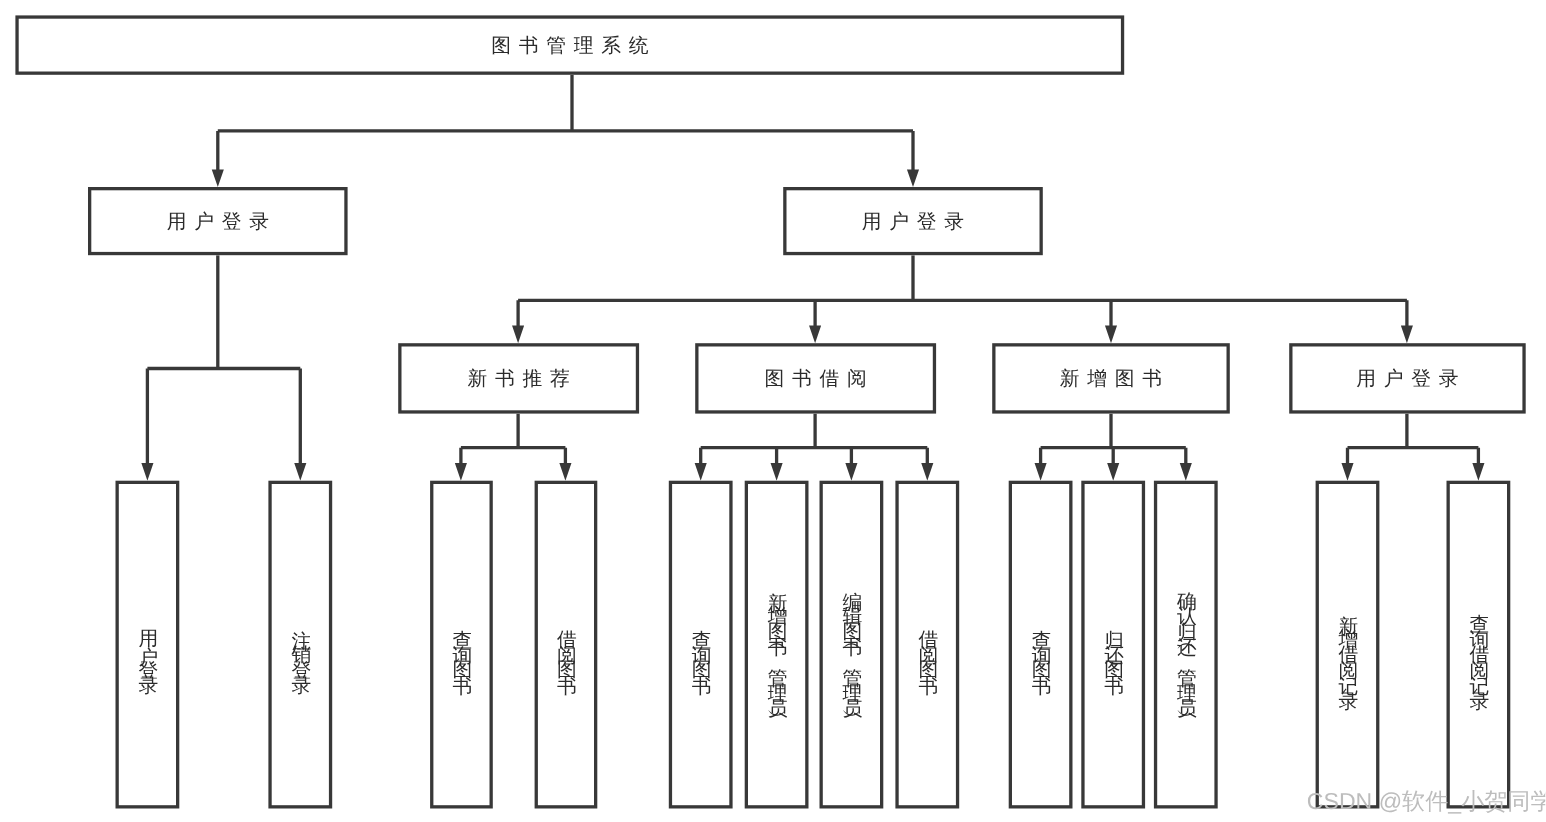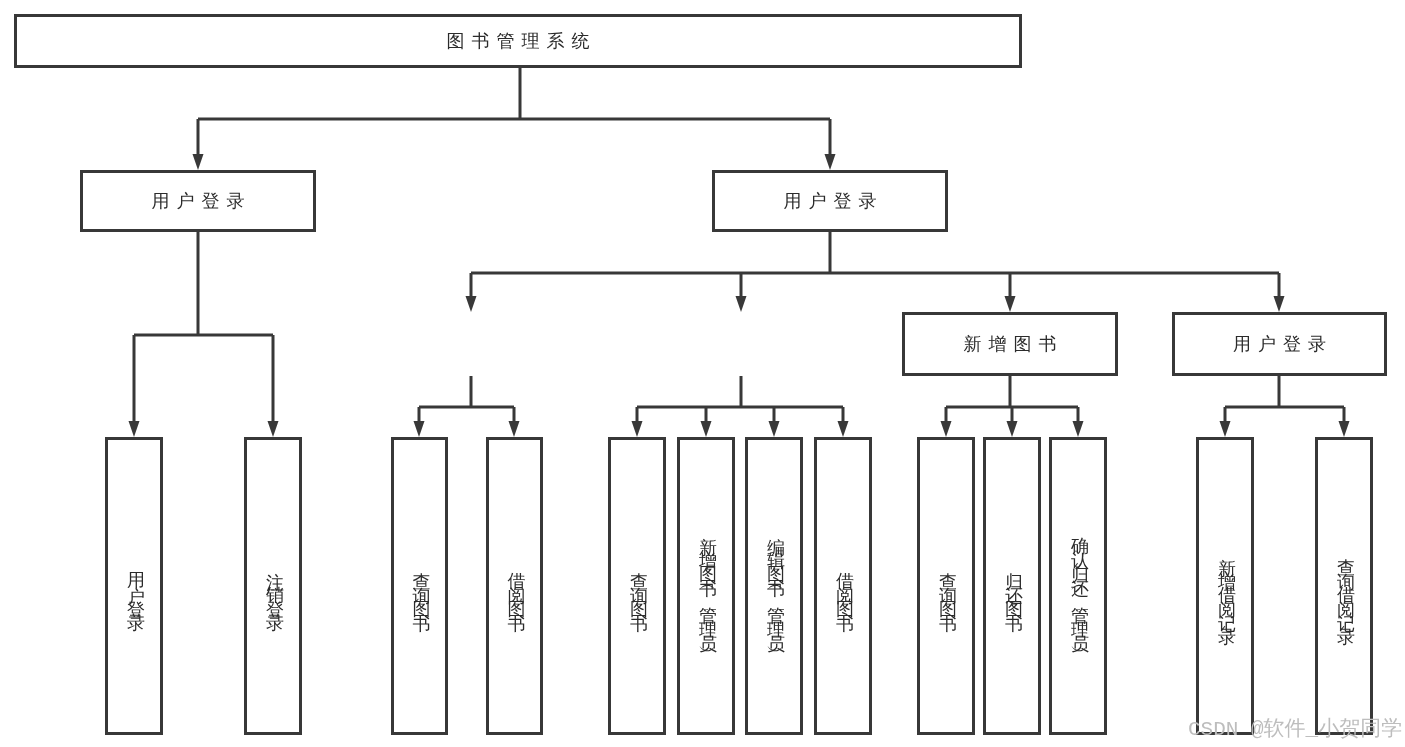--- a/index.html
+++ b/index.html
@@ -6,21 +6,21 @@
     --line:#383838;
     --text:#2b2b2b;
     --watermark:#bdbdbd;
     --bg:#ffffff;
   }
   html,body{margin:0;padding:0;background:var(--bg);}
   .stage{
     position:relative;
     width:1405px;height:747px;
     background:var(--bg);
-    font-family:Liberation Mono, monospace;
+    font-family:Liberation Sans, sans-serif;
     overflow:hidden;
   }
   .wires{position:absolute;left:0;top:0;}
   .wires .shaft{stroke:var(--line);stroke-width:3;fill:none;}
   .wires .head{fill:var(--line);stroke:none;}
   .box{
     position:absolute;
     box-sizing:border-box;
     border:3px solid var(--line);
     background:#fff;
@@ -101,20 +101,26 @@
     <span class="lbl">图书管理系统</span>
   </div>
 
   <div class="box h" style="left:80px;top:170px;width:236px;height:62px">
     <span class="lbl">用户登录</span>
   </div>
   <div class="box h" style="left:712px;top:170px;width:236px;height:62px">
     <span class="lbl">用户登录</span>
   </div>
 
+  <div class="box h" style="left:362px;top:312px;width:219px;height:64px">
+    <span class="lbl">新书推荐</span>
+  </div>
+  <div class="box h" style="left:632px;top:312px;width:219px;height:64px">
+    <span class="lbl">图书借阅</span>
+  </div>
   <div class="box h" style="left:902px;top:312px;width:216px;height:64px">
     <span class="lbl">新增图书</span>
   </div>
   <div class="box h" style="left:1172px;top:312px;width:215px;height:64px">
     <span class="lbl">用户登录</span>
   </div>
 
   <div class="box v" style="left:105px;top:437px;width:58px;height:298px">
     <span class="lbl">用户登录</span>
   </div>

